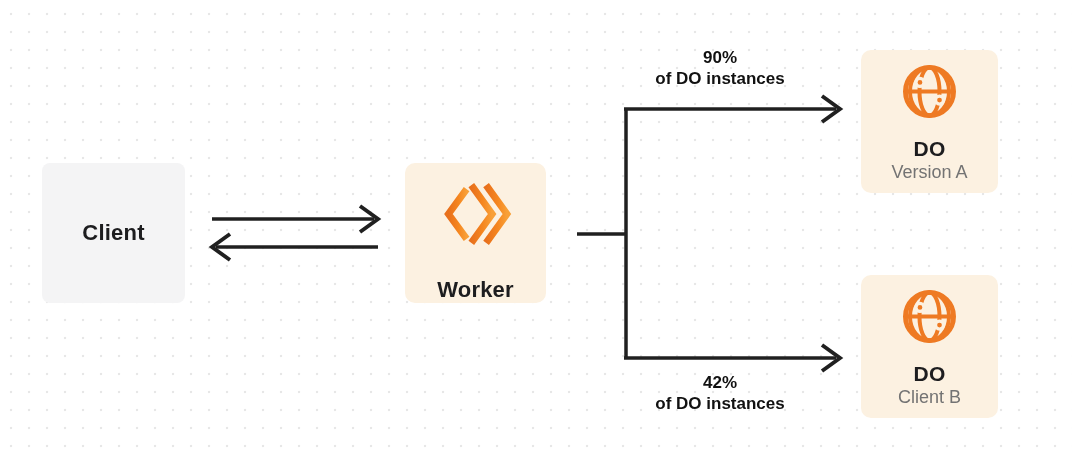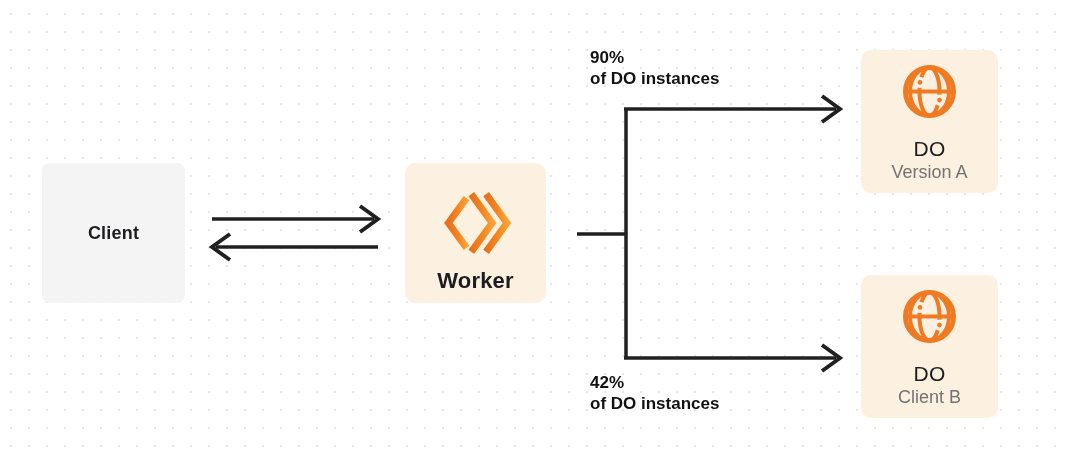--- a/index.html
+++ b/index.html
@@ -17,46 +17,46 @@
     position:absolute;
     display:flex;flex-direction:column;
     align-items:center;justify-content:center;
     box-sizing:border-box;
   }
   .node-client{
     left:42px;top:163px;width:143px;height:140px;
     background:#f4f4f5;border-radius:8px;
   }
   .node-client .label{
-    font-size:18px;font-weight:700;color:#1d1d1f;letter-spacing:.2px;
+    font-size:22px;font-weight:700;color:#1d1d1f;letter-spacing:.2px;
   }
   .node-worker{
     left:405px;top:163px;width:141px;height:140px;
     background:#fcf1e1;border-radius:10px;
-    justify-content:center;padding-top:8px;
+    justify-content:space-between;padding-top:8px;
   }
   .node-worker .label{
     font-size:22px;font-weight:700;color:#1d1d1f;margin-top:2px;letter-spacing:.2px;
   }
   .node-do{
     width:137px;height:143px;
     background:#fcf1e1;border-radius:10px;
     justify-content:flex-start;padding-top:11px;
   }
   .node-do-a{left:861px;top:50px;}
   .node-do-b{left:861px;top:275px;}
   .node-do .title{
-    font-size:21px;font-weight:400;color:#1d1d1f;margin-top:15px;line-height:1.1;letter-spacing:.2px;
+    font-size:21px;font-weight:700;color:#1d1d1f;margin-top:15px;line-height:1.1;letter-spacing:.2px;
   }
   .node-do .subtitle{
     font-size:18px;font-weight:400;color:#737373;margin-top:3px;line-height:1.1;
   }
   .edge-label{
     position:absolute;left:590px;width:260px;
-    color:#111111;
+    text-align:center;color:#111111;
     font-size:17px;font-weight:700;line-height:21px;
   }
   .edge-label-a{top:47px;}
   .edge-label-b{top:372px;}
   .arrow-layer{position:absolute;left:0;top:0;width:1072px;height:452px;}
 </style>
 </head>
 <body>
 
 <div class="canvas">

